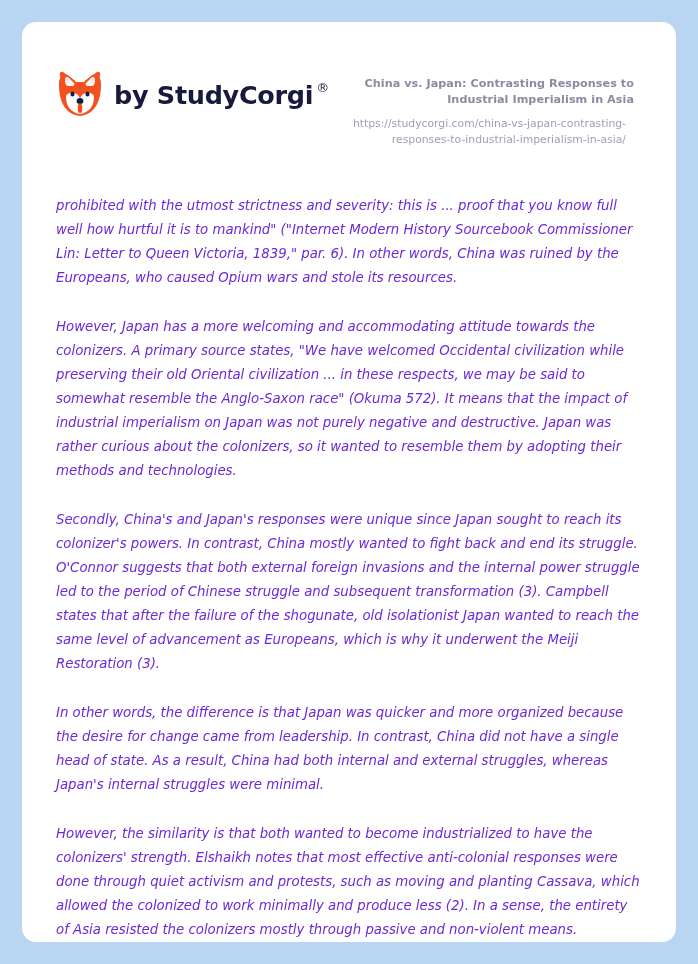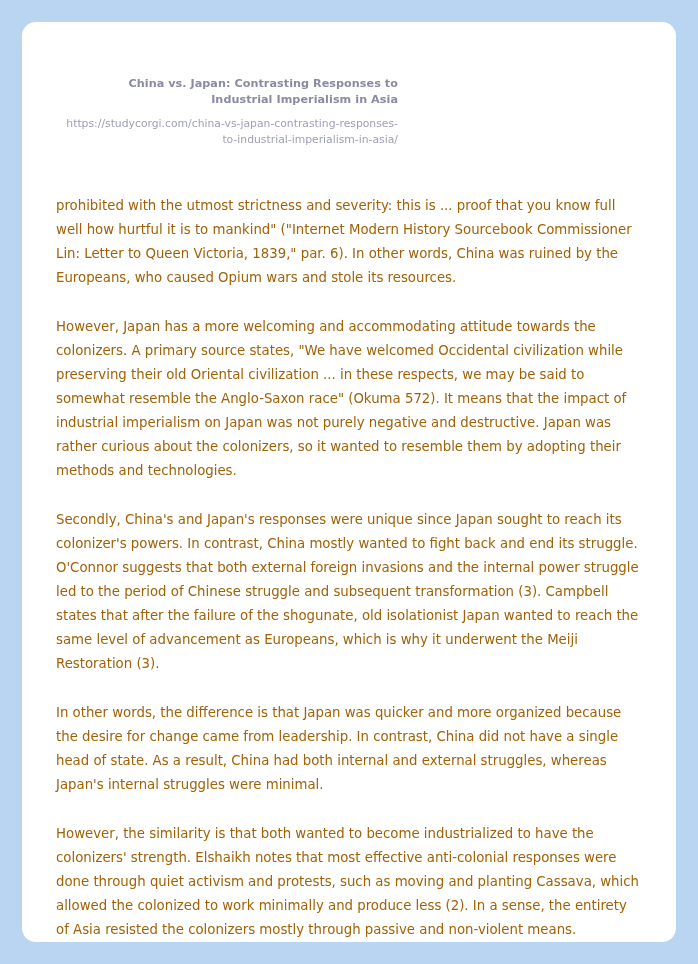--- a/index.html
+++ b/index.html
@@ -84,49 +84,69 @@
     line-height: 1.45;
     letter-spacing: 0.05px;
     margin: 8px;
   }
 
   .doc-url {
     color: #9d9fb4;
     font-size: 10.8px;
     font-weight: 400;
     line-height: 1.42;
-    margin: 5px 8px 0 0;
+    margin: 5px 16px 0 0;
     word-break: break-word;
   }
 
   
   .doc-body {
     padding: 0 34px;
     margin-top: 47px;
     box-sizing: border-box;
   }
 
   .doc-paragraph {
-    color: #a16207;
+    color: #6d28d9;
     font-size: 13.3px;
     line-height: 24px;
     margin: 0 0 25px 0;
     text-align: left;
+    font-style: italic;
   }
   .doc-paragraph:last-child {
     margin-bottom: 8px;
   }
 </style>
 </head>
 <body>
 
 <div class="page-card">
 
   <div class="doc-header">
 
+    <div class="brand">
+      <svg class="brand-mark" viewBox="0 0 48 52" aria-hidden="true">
+        <path d="M4 5 C3 3 5 1 7 2 L18 10 C20 11 19 14 17 14 L8 14 C6 14 5 12 4.5 10 Z" fill="#f4511e"></path>
+        <path d="M44 5 C45 3 43 1 41 2 L30 10 C28 11 29 14 31 14 L40 14 C42 14 43 12 43.5 10 Z" fill="#f4511e"></path>
+        <path d="M3 14 C3 6 8 2 13 6 L20 12 L28 12 L35 6 C40 2 45 6 45 14 C45 30 40 44 24 46 C8 44 3 30 3 14 Z" fill="#f4511e"></path>
+        <path d="M9 10 C9 7 11 6 13 8 L18 13 C19 14.5 18 16 16.5 16 L12 16 C10 16 9 14 9 10 Z" fill="#ffffff" opacity="0.92"></path>
+        <path d="M39 10 C39 7 37 6 35 8 L30 13 C29 14.5 30 16 31.5 16 L36 16 C38 16 39 14 39 10 Z" fill="#ffffff" opacity="0.92"></path>
+        <path d="M10 27 C10 24 14 22 18 23 C22 24 24 27 24 30 C24 27 26 24 30 23 C34 22 38 24 38 27 C38 37 32 43 24 44 C16 43 10 37 10 27 Z" fill="#ffffff"></path>
+        <ellipse cx="16.5" cy="24" rx="2.1" ry="2.6" fill="#171a3c"></ellipse>
+        <ellipse cx="31.5" cy="24" rx="2.1" ry="2.6" fill="#171a3c"></ellipse>
+        <ellipse cx="24" cy="31" rx="3.4" ry="2.9" fill="#171a3c"></ellipse>
+        <path d="M24 33.5 C22.6 33.5 21.8 34.6 21.8 36.4 L21.8 40.2 C21.8 41.9 22.8 42.9 24 42.9 C25.2 42.9 26.2 41.9 26.2 40.2 L26.2 36.4 C26.2 34.6 25.4 33.5 24 33.5 Z" fill="#f4511e"></path>
+        <path d="M24 33.6 L24 41.8" stroke="#d93e0e" stroke-width="0.9"></path>
+      </svg>
+      <div class="brand-text">
+        <span>by StudyCorgi</span>
+        <span class="brand-reg">®</span>
+      </div>
+    </div>
 
     <div class="doc-meta">
       <p class="doc-title">China vs. Japan: Contrasting Responses to Industrial Imperialism in Asia</p>
       <p class="doc-url">https://studycorgi.com/china-vs-japan-contrasting-responses-to-industrial-imperialism-in-asia/</p>
     </div>
 
   </div>
 
   <div class="doc-body">
     <p class="doc-paragraph">prohibited with the utmost strictness and severity: this is ... proof that you know full well how hurtful it is to mankind" ("Internet Modern History Sourcebook Commissioner Lin: Letter to Queen Victoria, 1839," par. 6). In other words, China was ruined by the Europeans, who caused Opium wars and stole its resources.</p>

